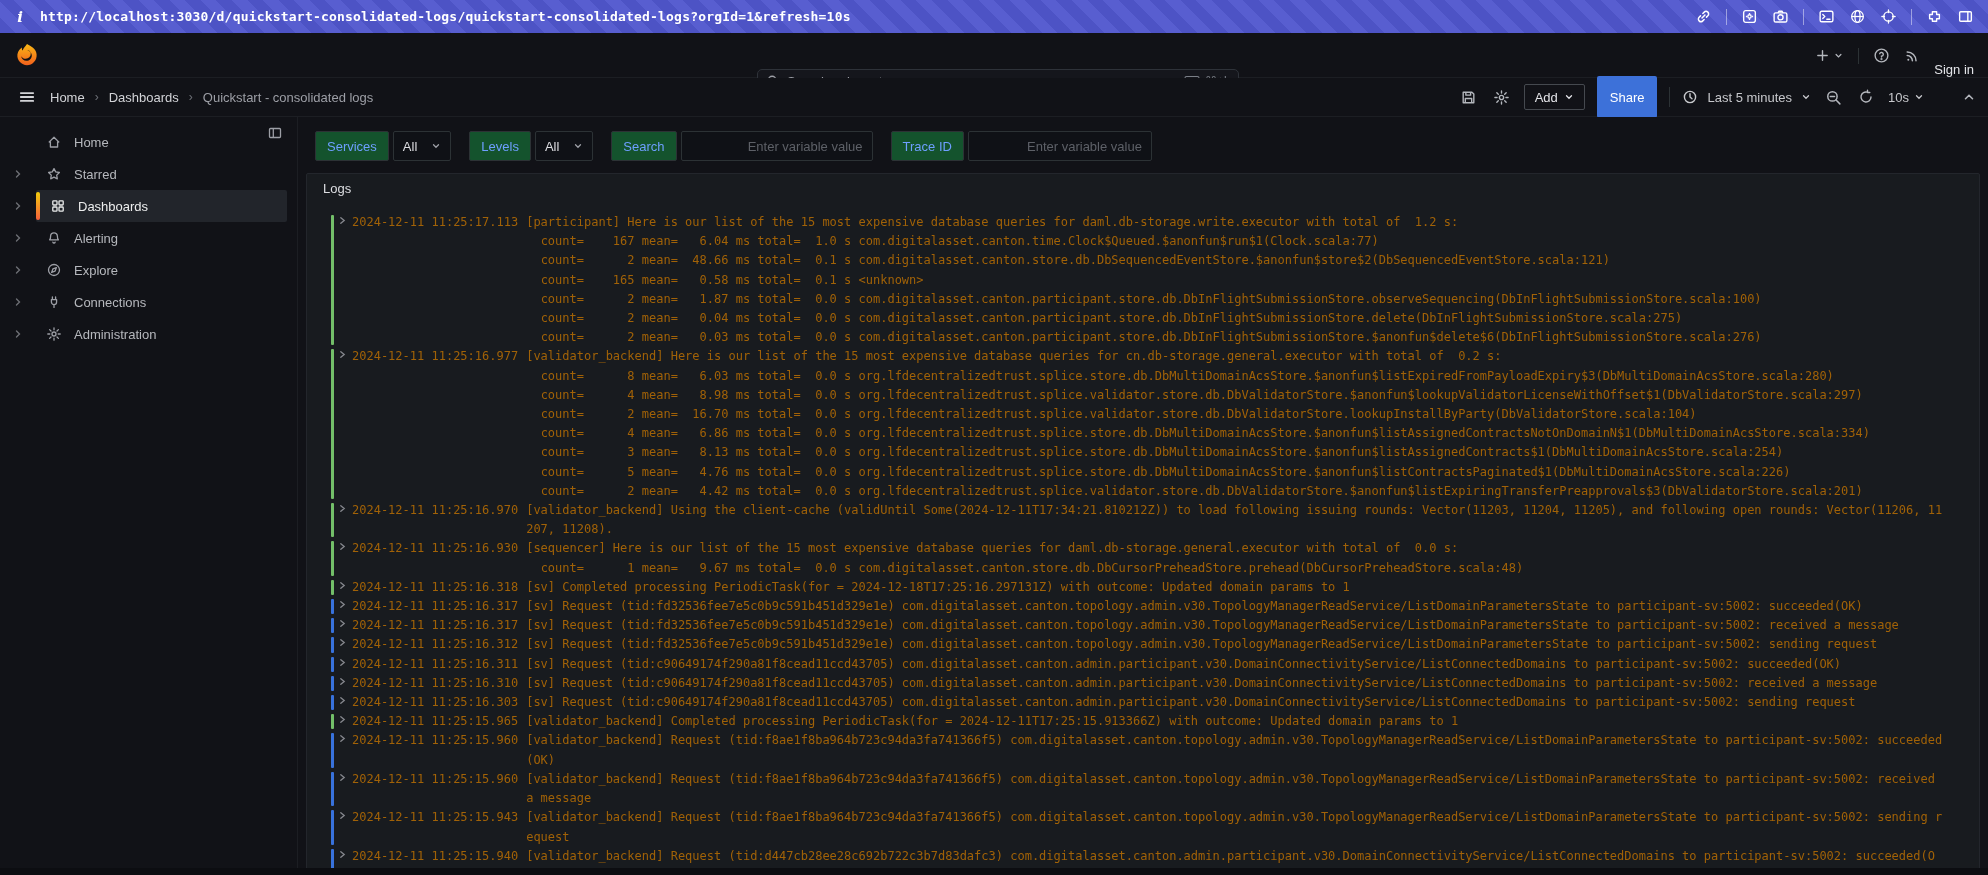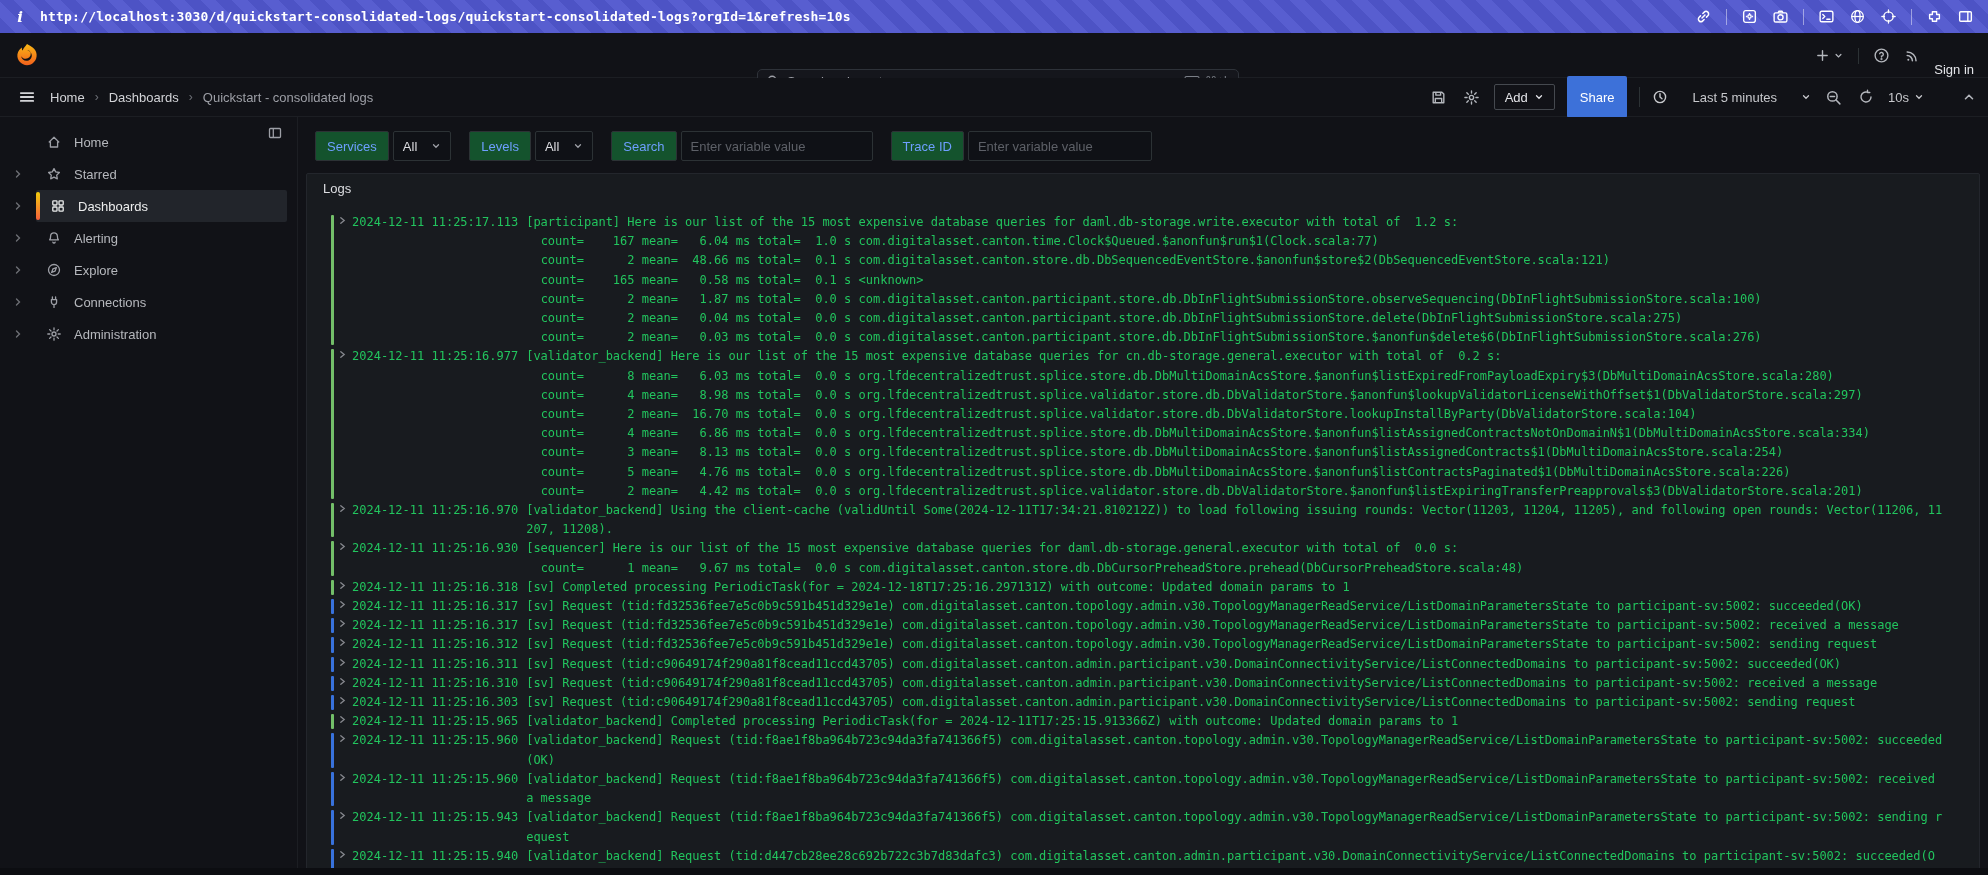--- a/index.html
+++ b/index.html
@@ -39,21 +39,21 @@
   .crumbs .c-strong { color:#d2d3d7; font-weight:500; }
   .crumbs .c-sep { color:#6c6f76; font-size:12px; }
   .crumbs .c-dim { color:#9d9fa6; }
   .tb-right { margin-left:auto; display:flex; align-items:center; gap:12px; padding-right:12px; }
   .tbtn-icon { background:none; border:none; cursor:pointer; padding:2px; }
   .btn-add { height:26px; padding:0 10px; background:transparent; border:1px solid #45494f; border-radius:2px;
     color:#e3e4e8; font-size:13px; font-weight:500; display:flex; align-items:center; gap:6px; cursor:pointer; }
   .btn-share { height:42px; padding:0 13px; background:#3d71d9; border:none; border-radius:2px;
     color:#fff; font-size:13px; font-weight:500; cursor:pointer; }
   .tdiv { width:1px; height:20px; background:#2c3235; }
-  .timepick { display:flex; align-items:center; gap:24px; color:#c7c8cc; font-size:13px; font-weight:500; cursor:pointer; }
+  .timepick { display:flex; align-items:center; gap:9px; color:#c7c8cc; font-size:13px; font-weight:500; cursor:pointer; }
   .refgrp { display:flex; align-items:center; gap:5px; color:#c7c8cc; font-size:13px; font-weight:500; cursor:pointer; }
   .caretup { margin-left:26px; }
 
   
   .sidebar { position:absolute; top:117px; left:0; width:298px; bottom:0; background:#111217;
     border-right:1px solid #1c1e23; padding-top:9px; }
   .srow { height:32px; display:flex; align-items:center; cursor:pointer; }
   .srow .schev { width:36px; display:flex; justify-content:center; color:#6e7076; }
   .srow .schev.empty svg { visibility:hidden; }
   .sitem { flex:1; height:32px; margin-right:10px; display:flex; align-items:center; gap:12px;
@@ -68,30 +68,30 @@
 
   
   .main { position:absolute; top:117px; left:298px; right:0; bottom:0; background:#111217; }
   .filters { display:flex; align-items:center; gap:18px; padding:14px 0 0 17px; }
   .vpair { display:flex; align-items:center; gap:4px; }
   .vlabel { height:30px; display:flex; align-items:center; padding:0 11px; background:#14532d;
     border:1px solid #2c3235; border-radius:2px; color:#6e9fff; font-size:13px; }
   .vselect { height:30px; display:flex; align-items:center; gap:14px; padding:0 9px; background:#0f1116;
     border:1px solid #2c3235; border-radius:2px; color:#dcdde1; font-size:13px; cursor:pointer; }
   .vinput { height:30px; background:#0f1116; border:1px solid #2c3235; border-radius:2px;
-    color:#5eead4; font-size:13px; padding:0 9px; }
+    color:#5eead4; font-size:13px; padding:0 9px;text-align:right; }
   .vinput::placeholder { color:#5d6067; }
   .w-search { width:192px; } .w-trace { width:184px; }
 
   
   .panel { margin:12px 8px 0 8px; background:#181b1f; border:1px solid #23262c; border-radius:2px;
     height:720px; padding:7px 0 0 0; }
   .ptitle { color:#dcdde1; font-size:13px; font-weight:500; padding-left:16px; height:22px; }
   .loglist { margin-top:10px; padding-left:24px; }
-  .log-row { display:flex; align-items:stretch; font:12px/19.2px "DejaVu Sans Mono", monospace; color:#22c55e; }
+  .log-row { display:flex; align-items:stretch; font:12px/19.2px "DejaVu Sans Mono", monospace; color:#a16207; }
   .lbar { width:3px; border-radius:1px; margin:2px 4px 2px 0; flex-shrink:0; }
   .lbar.info { background:var(--level-info,#73bf69); }
   .lbar.debug { background:var(--level-debug,#3872dc); }
   .lchev { width:14px; flex-shrink:0; color:#85878d; padding-top:3px; cursor:pointer; }
   .lts { flex-shrink:0; margin-right:8px; white-space:pre; }
   .lmsg { width:196ch; white-space:pre-wrap; word-break:break-all; }
 
   .bottomstrip { position:absolute; left:0; bottom:0; width:1988px; height:7px; background:#0c0d11; z-index:9; }
 </style>
 </head>

